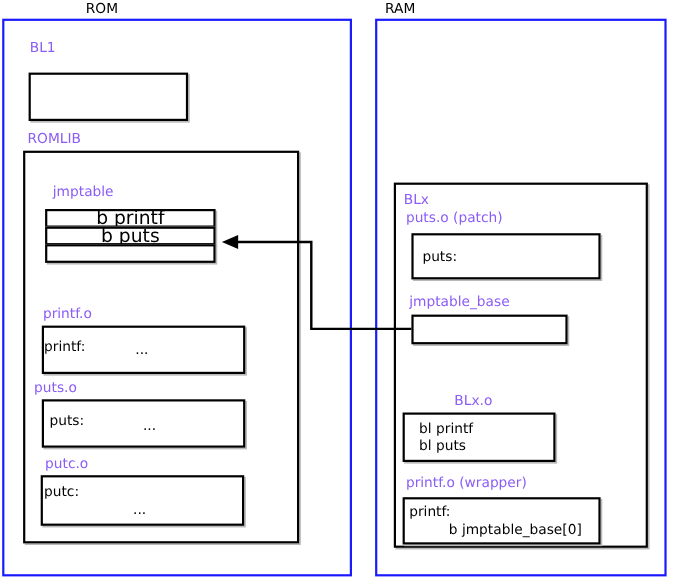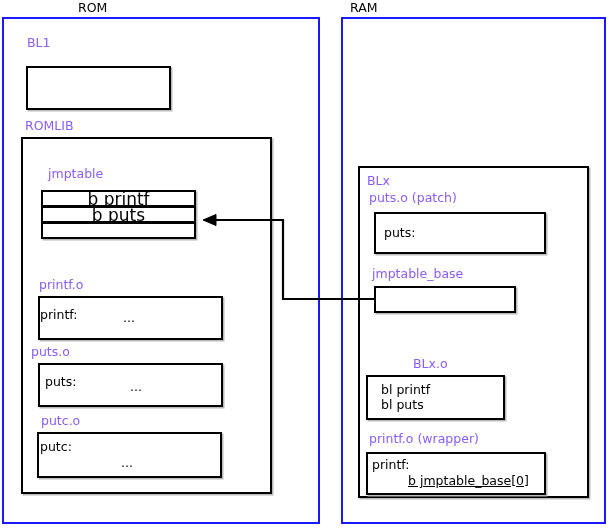--- a/index.html
+++ b/index.html
@@ -82,20 +82,20 @@
   <div class="box thick sh" style="left:374px;top:286px;width:142px;height:27px;"></div>
 
   <div class="cap" style="left:369px;top:357px;margin-left:44px;">BLx.o</div>
   <div class="box thick sh" style="left:366px;top:375px;width:139px;height:45px;"></div>
   <div class="cell-txt" style="left:381px;top:383px;">bl printf</div>
   <div class="cell-txt" style="left:381px;top:398px;">bl puts</div>
 
   <div class="cap" style="left:369px;top:432px;">printf.o (wrapper)</div>
   <div class="box thick sh" style="left:366px;top:452px;width:180px;height:43px;"></div>
   <div class="cell-txt" style="left:372px;top:458px;">printf:</div>
-  <div class="cell-txt" style="left:408px;top:474px;text-decoration:underline;">b jmptable_base[0]</div>
+  <div class="cell-txt" style="left:408px;top:474px;">b jmptable_base[0]</div>
 
   <svg id="connector" viewBox="0 0 613 530" width="613" height="530">
     <polyline points="374,299 283,299 283,220 209,220" fill="none" stroke="#000000" stroke-width="2.2"></polyline>
     <polygon points="203,220 216,214.5 216,225.5" fill="#000000" stroke="#000000" stroke-width="1"></polygon>
   </svg>
 
 </div>
 
 </body></html>

